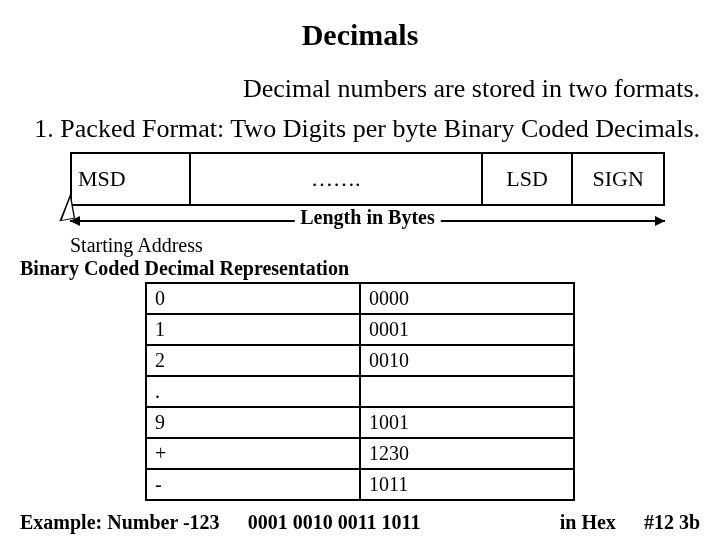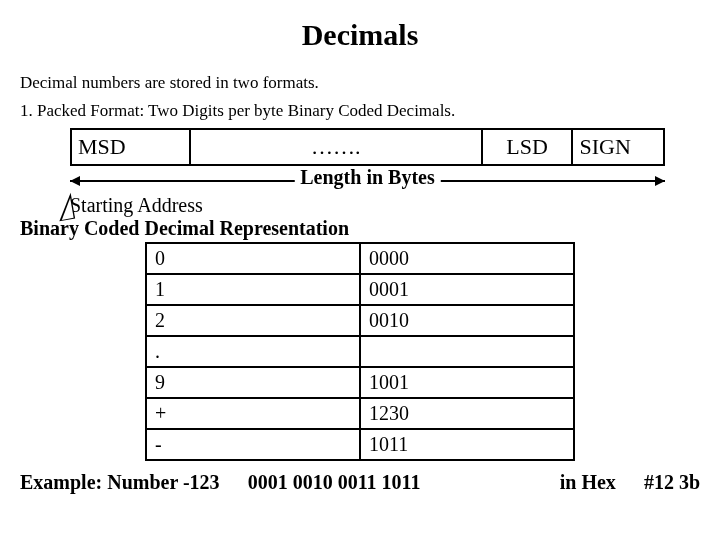--- a/index.html
+++ b/index.html
@@ -19,41 +19,42 @@
     padding: 10px 20px 0 20px;
     box-sizing: border-box;
   }
   .title {
     text-align: center;
     font-weight: bold;
     font-size: 30px;
     margin: 8px 0 20px 0;
   }
   .body-text {
-    font-size: 17px;
+    font-size: 26px;
     line-height: 1.3;
     margin-bottom: 6px;
+    text-align: right;
   }
 
   
   .byte-layout {
     margin-left: 50px;
     width: 595px;
     border-collapse: collapse;
     font-size: 22px;
   }
   .byte-layout td {
     border: 2px solid #000;
-    padding: 4px 6px;
+    padding: 12px 6px;
     text-align: left;
   }
   .byte-layout .msd { width: 110px; }
   .byte-layout .mid { width: 300px; text-align: center; }
   .byte-layout .lsd { width: 80px; text-align: center; }
-  .byte-layout .sign { width: 80px; text-align: left; border-radius: 14px; }
+  .byte-layout .sign { width: 80px; text-align: center; border-radius: 14px; }
 
   
   .length-wrap {
     position: relative;
     margin-left: 50px;
     width: 595px;
     height: 28px;
     text-align: center;
   }
   .length-line {

